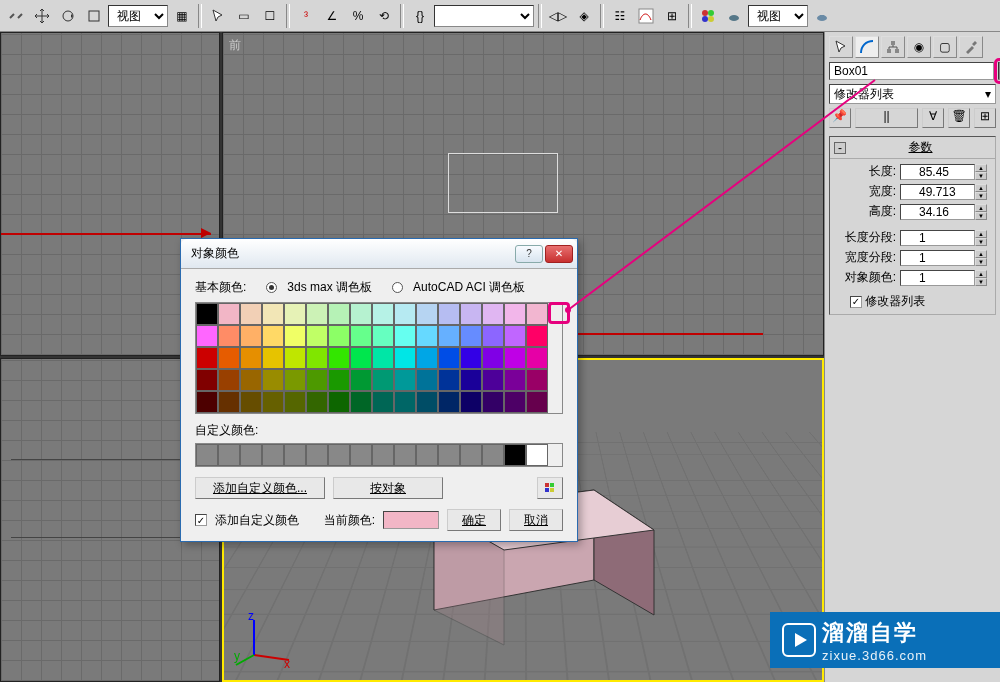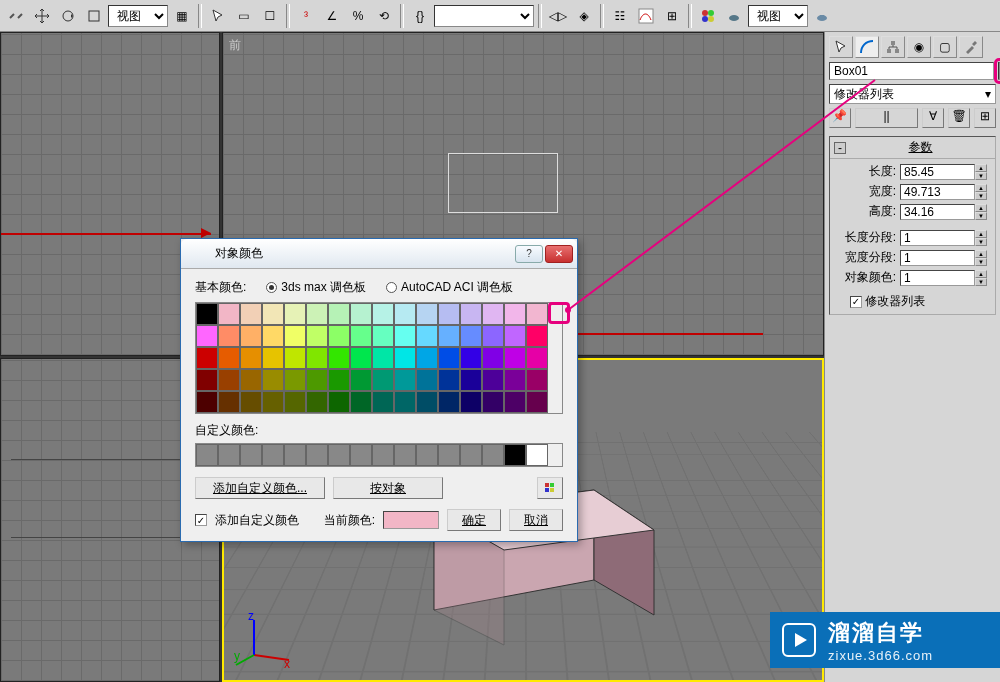--- a/index.html
+++ b/index.html
@@ -37,50 +37,50 @@
 .stack-btns .sb { width: 22px; height: 20px; border: 1px outset #ccc; background: #d6d6d6; text-align:center; }
 
 .rollout { border: 1px inset #aaa; background: #d6d6d6; margin-bottom: 4px; }
 .rollout-header { background: #d6d6d6; padding: 2px 4px; display: flex; align-items: center; border-bottom: 1px solid #aaa; }
 .rollout-header .minus { width: 12px; height: 12px; border: 1px solid #666; text-align: center; line-height: 10px; margin-right: 4px; background:#ccc;}
 .rollout-header .title { flex: 1; text-align: center; text-decoration: underline; }
 .rollout-body { padding: 4px 8px; }
 .param-row { display: flex; align-items: center; margin-bottom: 3px; }
 .param-row label { width: 58px; text-align: right; margin-right: 4px; }
 .spinner { flex: 1; display: flex; height: 16px; }
-.spinner input { flex: 1; border: 1px inset #999; background: #fff; padding: 0 3px; height:16px; width: 50px; }
+.spinner input { flex: 1; border: 1px inset #999; background: #fff; padding: 0 18px; height:16px; width: 50px; }
 .spinner .arrows { width: 12px; display: flex; flex-direction: column; }
 .spinner .arrows div { flex:1; background:#ccc; border:1px outset #ddd; font-size:6px; text-align:center; line-height:6px; }
 .check-row { padding: 4px 0 0 12px; }
 
 
 .dialog { position: absolute; left: 180px; top: 238px; width: 398px; background: #efefef; border: 1px solid #2a6bb0; box-shadow: 3px 3px 8px rgba(0,0,0,0.3); }
 .dialog-titlebar { height: 30px; background: linear-gradient(#fff, #e0e8f0); display: flex; align-items: center; padding: 0 4px 0 10px; border-bottom: 1px solid #aaa; border-radius: 6px 6px 0 0;}
-.dialog-titlebar .title { flex: 1; margin-left: 24px; }
+.dialog-titlebar .title { flex: 1; }
 .dialog-titlebar .win-btn { width: 28px; height: 18px; margin-left: 2px; border-radius: 3px; text-align:center; line-height:16px; font-size:10px; color:#333; border:1px solid #8aa; background: linear-gradient(#f8fbff,#d8e4ef);}
 .dialog-titlebar .win-close { background: linear-gradient(#e87070,#c73030); color:#fff; border-color:#a02020;}
 .dialog-body { padding: 10px 14px; background: #efefef; }
 .palette-label-row { display:flex; align-items:center; margin-bottom:6px; gap: 20px;}
-.radio { display:flex; align-items:center; gap:4px; }
+.radio { display:flex; align-items:center; gap:10px; }
 .radio .r { width:11px; height:11px; border:1px solid #555; border-radius:50%; background:#fff; display:flex; align-items:center; justify-content:center;}
 .radio .r.on::after { content:""; width:5px; height:5px; background:#333; border-radius:50%;}
 .palette { display: grid; grid-template-columns: repeat(16, 22px); gap: 0; border:1px solid #888; margin-bottom:8px;}
 .c { width:22px; height:22px; border:1px solid #666; }
 .selected-swatch { position:absolute; width:22px; height:22px; border:3px solid #e6007e; border-radius:4px; pointer-events:none;}
 .custom-row { display:grid; grid-template-columns: repeat(16,22px); gap:0; border:1px solid #888; margin-bottom:10px;}
 .btn { height: 22px; padding: 0 10px; background: #e8e8e8; border: 1px outset #ccc; cursor: pointer; display:inline-flex; align-items:center; justify-content:center;text-decoration:underline;}
 .dialog-foot { display:flex; align-items:center; gap:8px; }
 .dialog-foot .chk { width:12px; height:12px; border:1px inset #999; background:#fff; display:inline-flex; align-items:center; justify-content:center; font-size:10px;}
 .current-color { width: 56px; height: 18px; background:#f2b6c6; border:1px inset #999; }
 
 
 .anno-line { position:absolute; pointer-events:none; }
 
 
-.watermark { position: absolute; right: 0; bottom: 14px; width: 230px; height: 56px; background: #0a6fb8; color: #fff; display: flex; align-items: center; padding: 0 12px; gap: 12px; }
+.watermark { position: absolute; right: 0; bottom: 14px; width: 230px; height: 56px; background: #0a6fb8; color: #fff; display: flex; align-items: center; padding: 0 12px; gap: 6px; }
 .watermark .play { width: 34px; height: 34px; border: 2px solid #fff; border-radius: 6px; display:flex; align-items:center; justify-content:center;}
 .watermark .play::after { content:""; border-left:12px solid #fff; border-top:7px solid transparent; border-bottom:7px solid transparent; margin-left:3px;}
 .watermark .txt1 { font-size: 22px; font-weight: bold; letter-spacing: 2px;}
 .watermark .txt2 { font-size: 13px; letter-spacing: 1px; opacity:.9;}
 
 .box3d { position:absolute; }
 .box3d polygon { stroke:#333; }
 
 .icon-svg { width:16px; height:16px; }
 </style>

